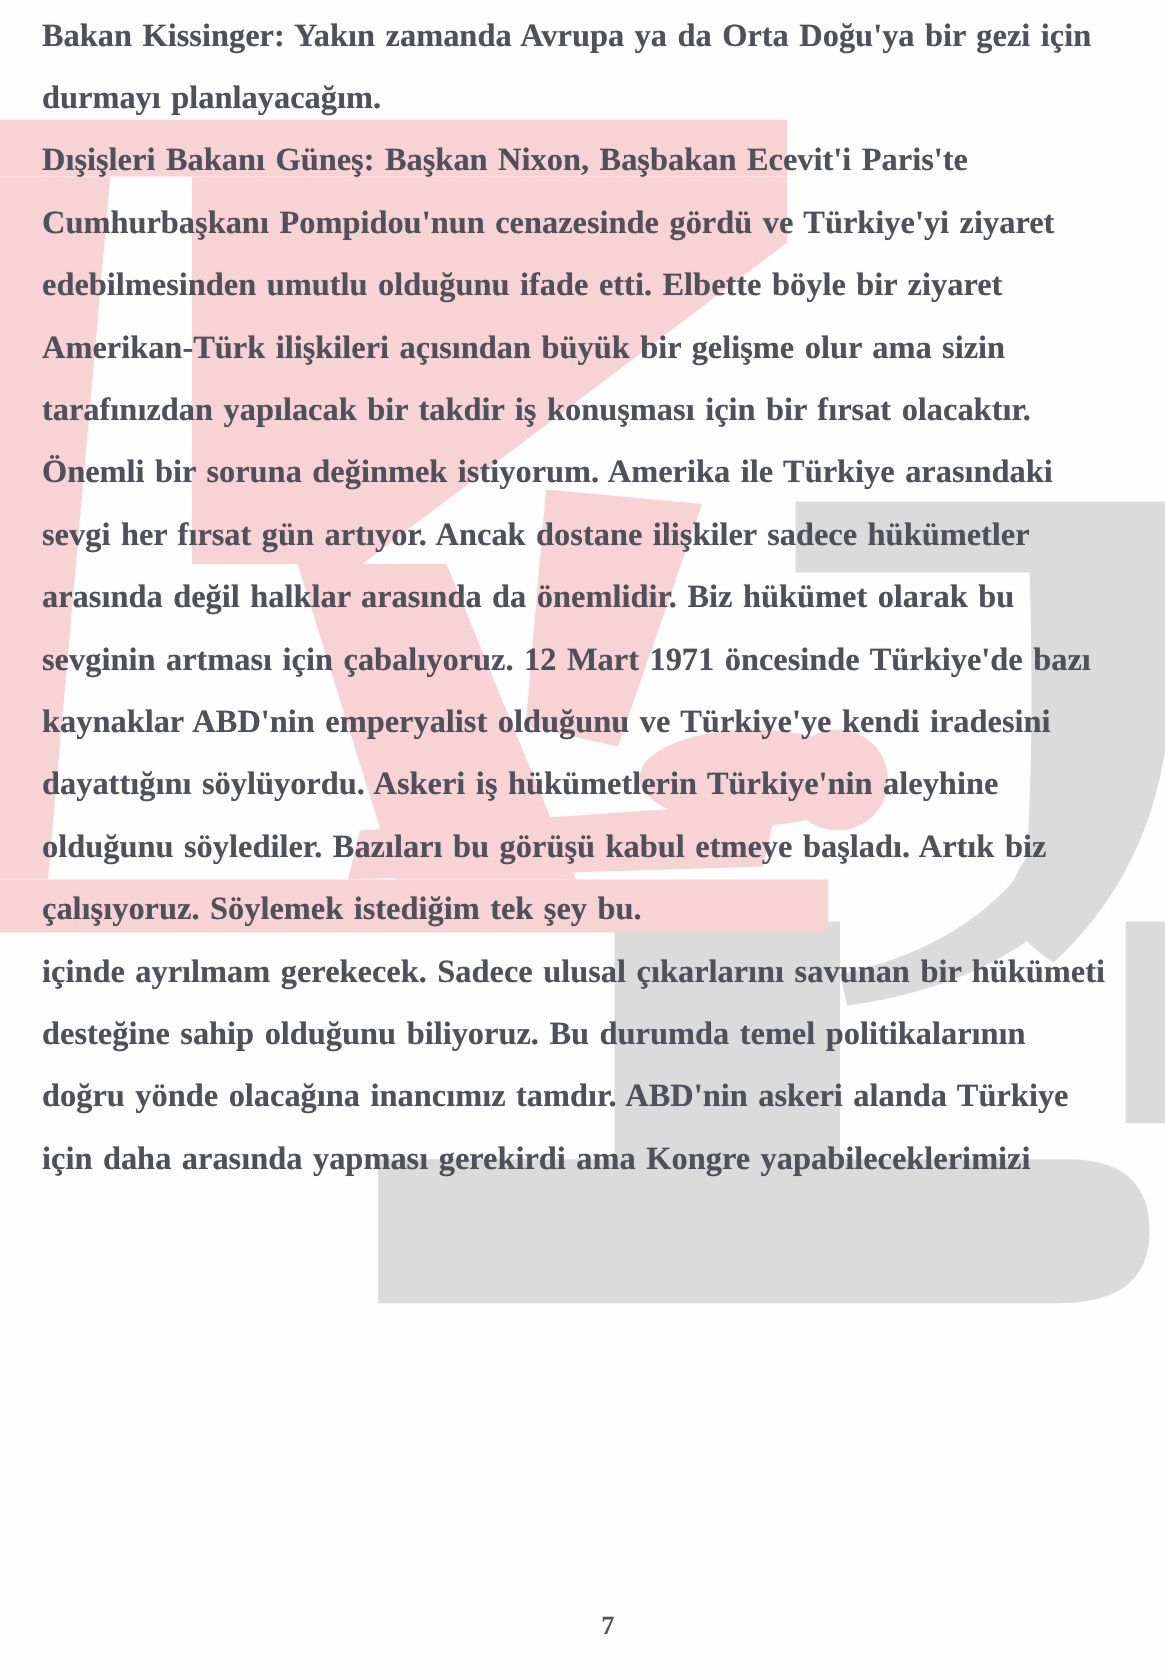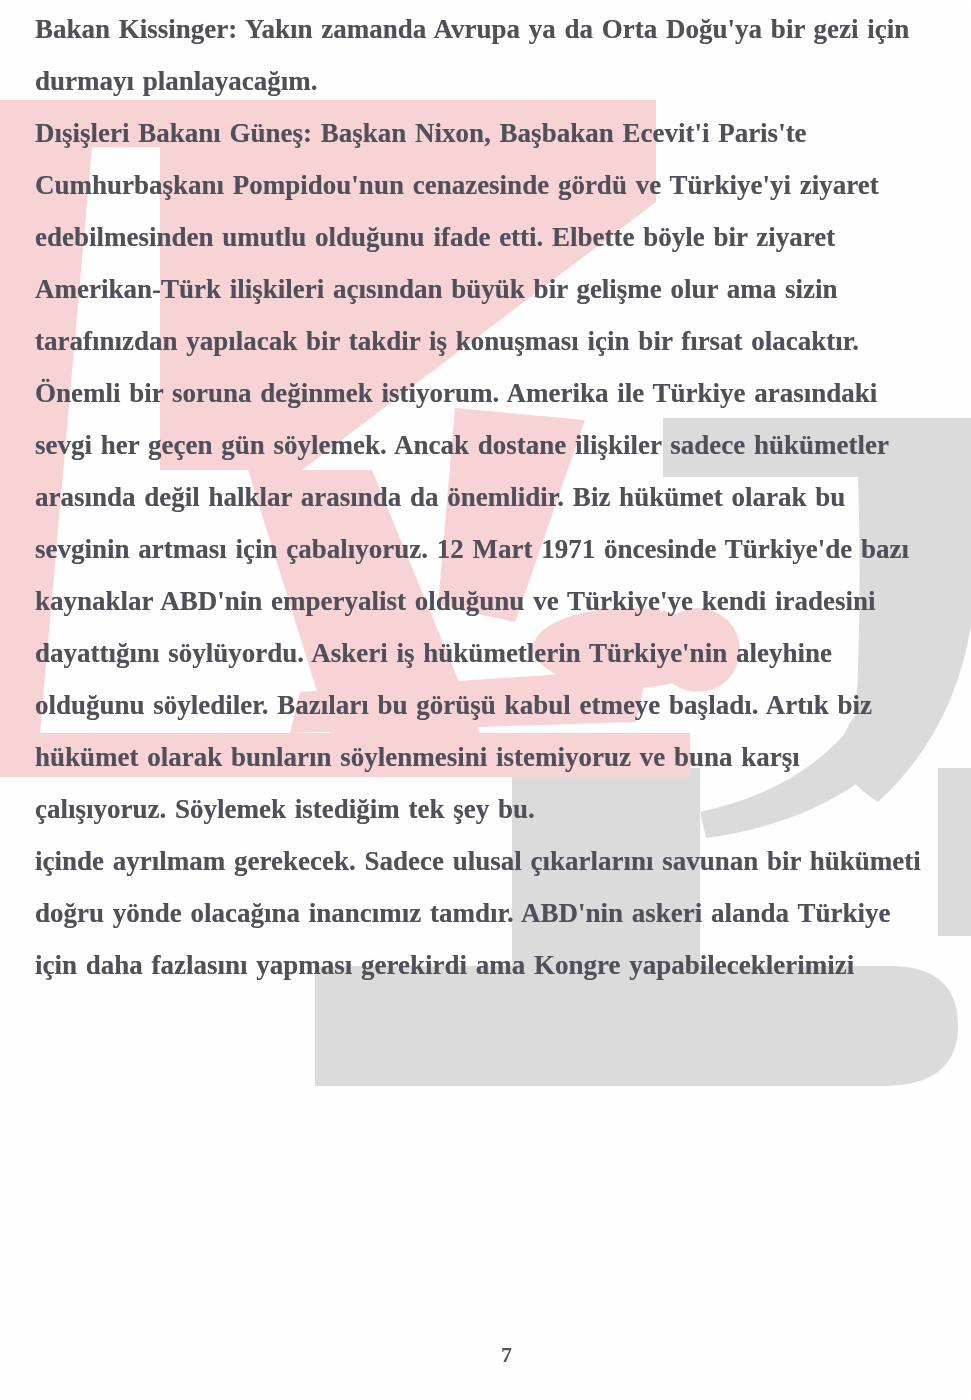--- a/index.html
+++ b/index.html
@@ -61,28 +61,28 @@
 
   <div class="text-block" style="color: rgb(80, 80, 90);">
       <div class="text-line">Bakan Kissinger: Yakın zamanda Avrupa ya da Orta Doğu'ya bir gezi için</div>
       <div class="text-line">durmayı planlayacağım.</div>
       <div class="text-line">Dışişleri Bakanı Güneş: Başkan Nixon, Başbakan Ecevit'i Paris'te</div>
       <div class="text-line">Cumhurbaşkanı Pompidou'nun cenazesinde gördü ve Türkiye'yi ziyaret</div>
       <div class="text-line">edebilmesinden umutlu olduğunu ifade etti. Elbette böyle bir ziyaret</div>
       <div class="text-line">Amerikan-Türk ilişkileri açısından büyük bir gelişme olur ama sizin</div>
       <div class="text-line">tarafınızdan yapılacak bir takdir iş konuşması için bir fırsat olacaktır.</div>
       <div class="text-line">Önemli bir soruna değinmek istiyorum. Amerika ile Türkiye arasındaki</div>
-      <div class="text-line">sevgi her geçen gün söylemek. Ancak dostane ilişkiler sadece hükümetler</div>
+      <div class="text-line">sevgi her fırsat gün artıyor. Ancak dostane ilişkiler sadece hükümetler</div>
       <div class="text-line">arasında değil halklar arasında da önemlidir. Biz hükümet olarak bu</div>
       <div class="text-line">sevginin artması için çabalıyoruz. 12 Mart 1971 öncesinde Türkiye'de bazı</div>
       <div class="text-line">kaynaklar ABD'nin emperyalist olduğunu ve Türkiye'ye kendi iradesini</div>
       <div class="text-line">dayattığını söylüyordu. Askeri iş hükümetlerin Türkiye'nin aleyhine</div>
       <div class="text-line">olduğunu söylediler. Bazıları bu görüşü kabul etmeye başladı. Artık biz</div>
-      <div class="text-line">hükümet olarak bunların söylenmesini istemiyoruz ve buna karşı</div>
       <div class="text-line">çalışıyoruz. Söylemek istediğim tek şey bu.</div>
       <div class="text-line">içinde ayrılmam gerekecek. Sadece ulusal çıkarlarını savunan bir hükümeti</div>
+      <div class="text-line">desteğine sahip olduğunu biliyoruz. Bu durumda temel politikalarının</div>
       <div class="text-line">doğru yönde olacağına inancımız tamdır. ABD'nin askeri alanda Türkiye</div>
-      <div class="text-line">için daha fazlasını yapması gerekirdi ama Kongre yapabileceklerimizi</div>
+      <div class="text-line">için daha arasında yapması gerekirdi ama Kongre yapabileceklerimizi</div>
     </div>
 
   <div class="page-number">7</div>
 
 </div>
 
 </body></html>

